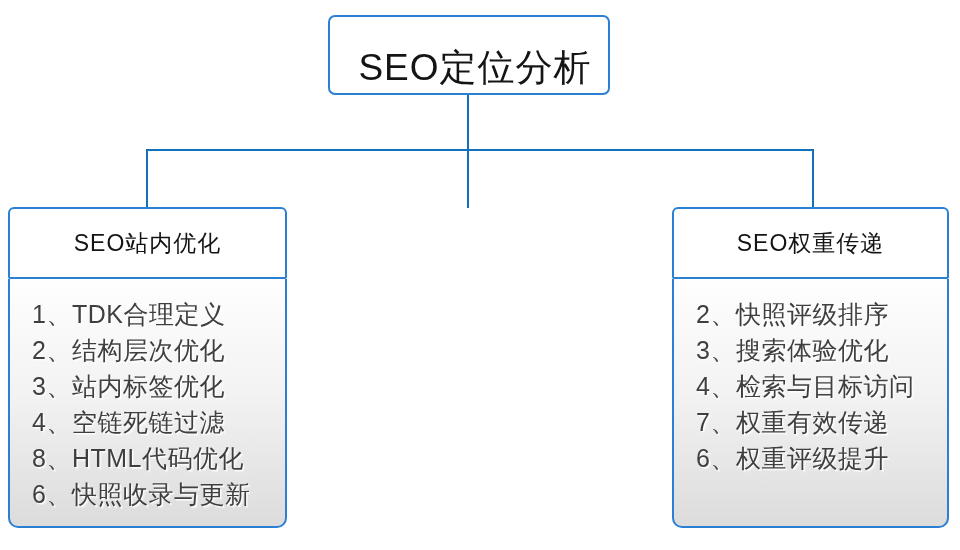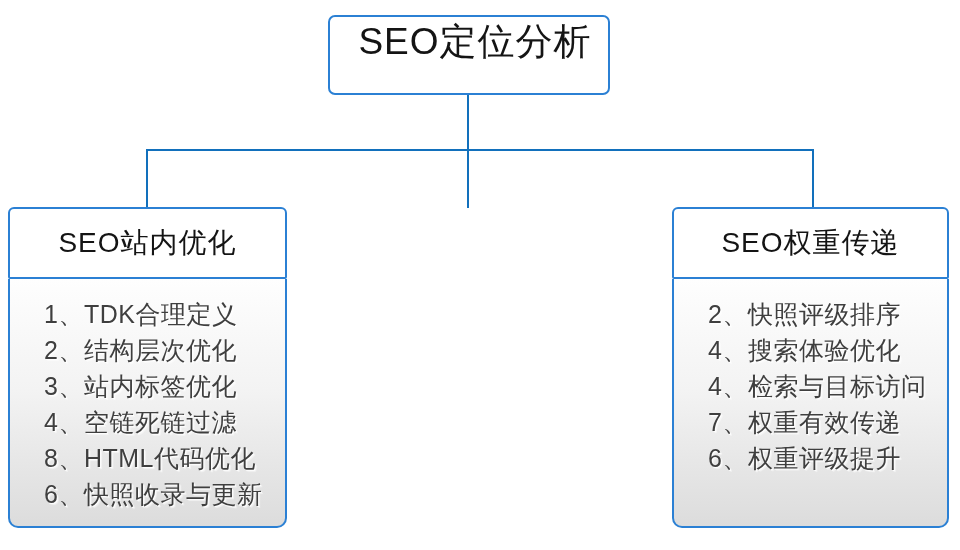--- a/index.html
+++ b/index.html
@@ -25,21 +25,21 @@
     position: absolute;
     left: 328px;
     top: 15px;
     width: 282px;
     height: 80px;
     box-sizing: border-box;
     background: #ffffff;
     border: 2px solid var(--border, #2b80d4);
     border-radius: 7px;
     display: flex;
-    align-items: flex-start;
+    align-items: flex-end;
     justify-content: center;
     font-size: 37px;
     color: var(--header-text, #141414);
     letter-spacing: 1px;
     white-space: nowrap;
     padding-left: 12px;
   }
   
   .column {
     position: absolute;
@@ -51,33 +51,33 @@
   .col-right  { left: 672px; width: 277px; }
   .col-header {
     box-sizing: border-box;
     height: 72px;
     background: #ffffff;
     border: 2px solid var(--border, #2b80d4);
     border-radius: 6px 6px 2px 2px;
     display: flex;
     align-items: center;
     justify-content: center;
-    font-size: 28px;
+    font-size: 23px;
     color: var(--header-text, #141414);
     letter-spacing: 1px;
     white-space: nowrap;
   }
   .col-list {
     box-sizing: border-box;
     height: 249px;
     border: 2px solid var(--border, #2b80d4);
     border-top: none;
     border-radius: 0 0 10px 10px;
     background: linear-gradient(180deg, #fefefe 0%, #f3f3f3 45%, #dcdcdc 100%);
-    padding: 17px 8px 0 34px;
+    padding: 17px 8px 0 22px;
   }
   .list-item {
     font-size: 25px;
     line-height: 36px;
     color: var(--item-text, #3f3f3f);
     text-shadow: 1px 1px 0 rgba(255,255,255,0.9), 2px 2px 1px rgba(255,255,255,0.55);
     white-space: nowrap;
     letter-spacing: 0.5px;
   }
 </style>
@@ -109,20 +109,20 @@
     </div>
   </div>
 
 
   <div class="column col-right">
     <div class="col-header">
       <span>SEO权重传递</span>
     </div>
     <div class="col-list">
       <div class="list-item">2、快照评级排序</div>
-      <div class="list-item">4、搜索体验优化</div>
+      <div class="list-item">3、搜索体验优化</div>
       <div class="list-item">4、检索与目标访问</div>
       <div class="list-item">7、权重有效传递</div>
       <div class="list-item">6、权重评级提升</div>
     </div>
   </div>
 
 </div>
 
 </body></html>

